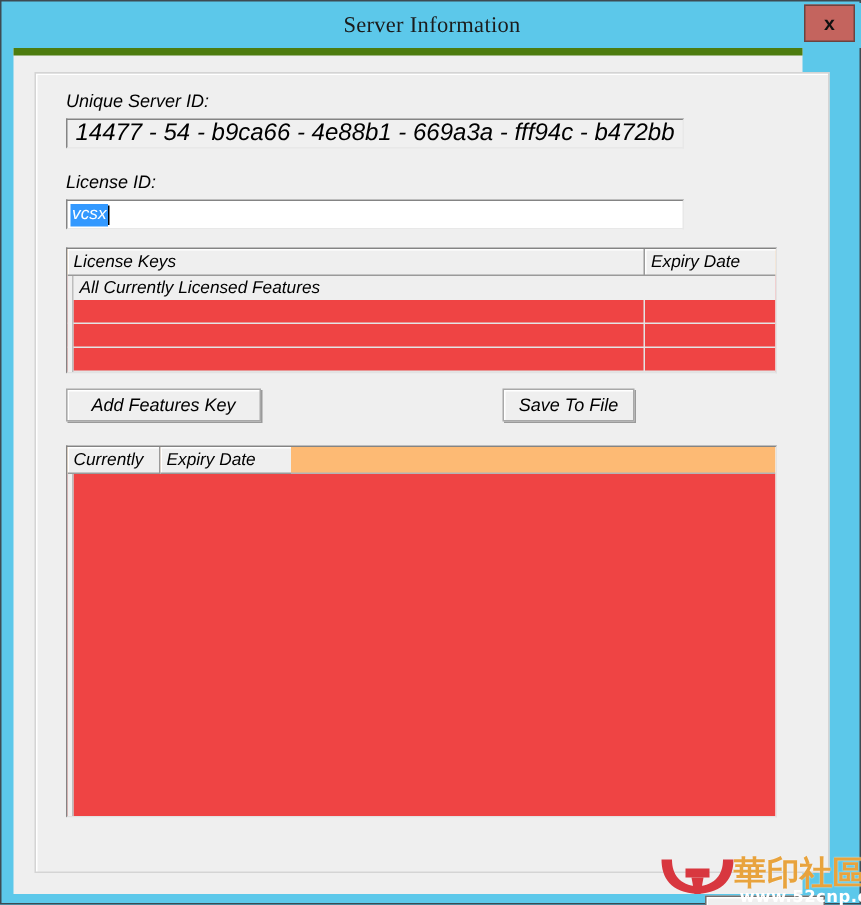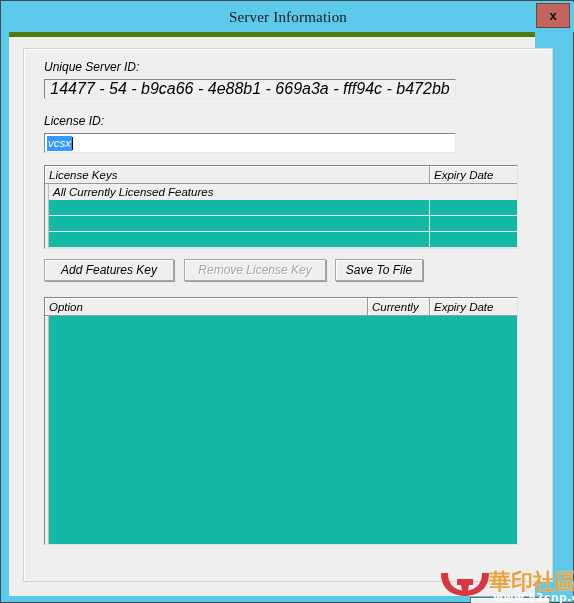--- a/index.html
+++ b/index.html
@@ -151,21 +151,21 @@
     box-shadow: inset 1px 1px 0 #ffffff;
     font-size: 11.5px;
     color: #000;
     display: flex;
     align-items: center;
     padding-left: 4px;
     font-family: "Liberation Sans", sans-serif;
     white-space: nowrap;
     overflow: hidden;
   }
-  .lv-body { position: relative; background: #14b8a6; }
+  .lv-body { position: relative; background: #ef4444; }
   .lv-row {
     display: flex;
     height: 16px;
     font-size: 11.5px;
     color: #000;
     font-family: "Liberation Sans", sans-serif;
   }
   .lv-row.first { background: #efefef; }
   .lv-row.sep { border-bottom: 1px solid #e4e4e4; }
   .lv-cell {
@@ -311,26 +311,24 @@
             <div class="lv-cell" style="width:87px;"></div>
           </div>
           <div class="lv-row">
             <div class="lv-cell divider" style="width:385px; padding-left:8px;"></div>
             <div class="lv-cell" style="width:87px;"></div>
           </div>
         </div>
       </div>
 
       <div class="btn btn-add">Add Features Key</div>
-      <div class="btn btn-remove disabled">Remove License Key</div>
       <div class="btn btn-save">Save To File</div>
 
       <div class="listview opts-list">
         <div class="lv-header">
-          <div class="lv-col" style="width:323px;">Option</div>
           <div class="lv-col" style="width:62px;">Currently</div>
           <div class="lv-col" style="width:87px; border-right:none;">Expiry Date</div>
         </div>
         <div class="lv-body" style="height:228px;">
           <div class="keys-gutter"></div>
         </div>
       </div>
 
     </div>
 

